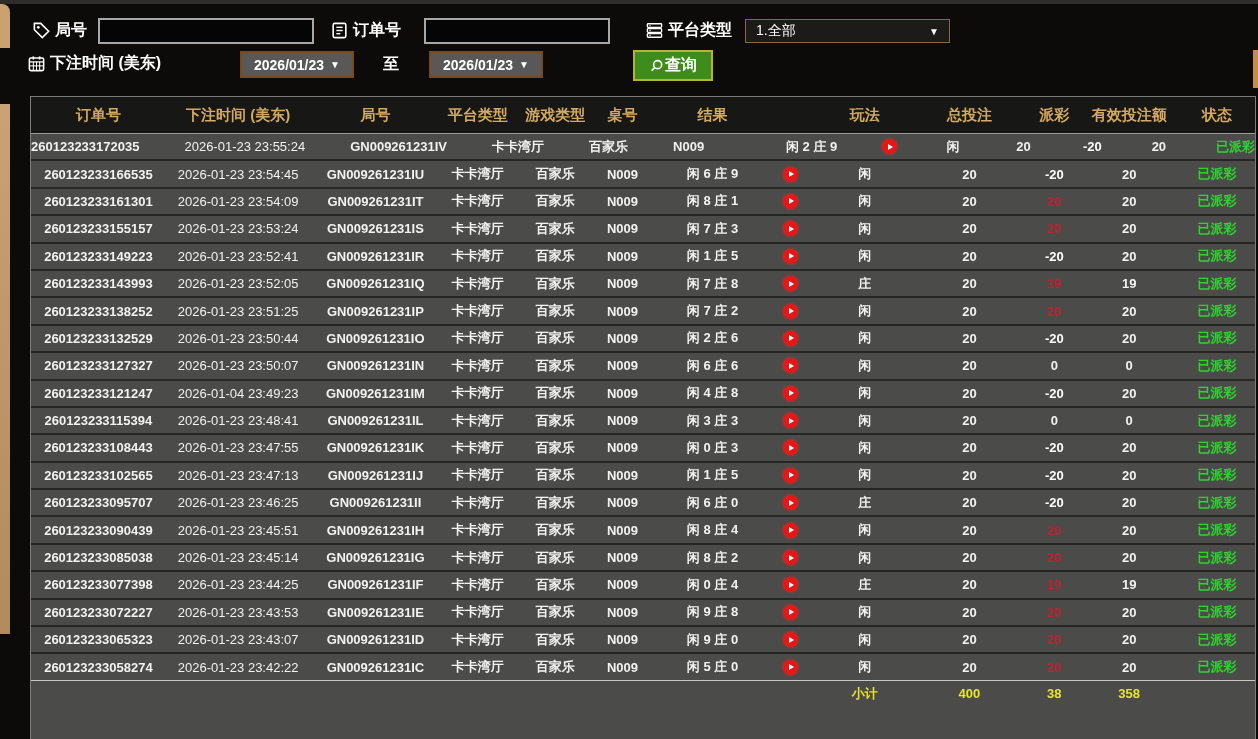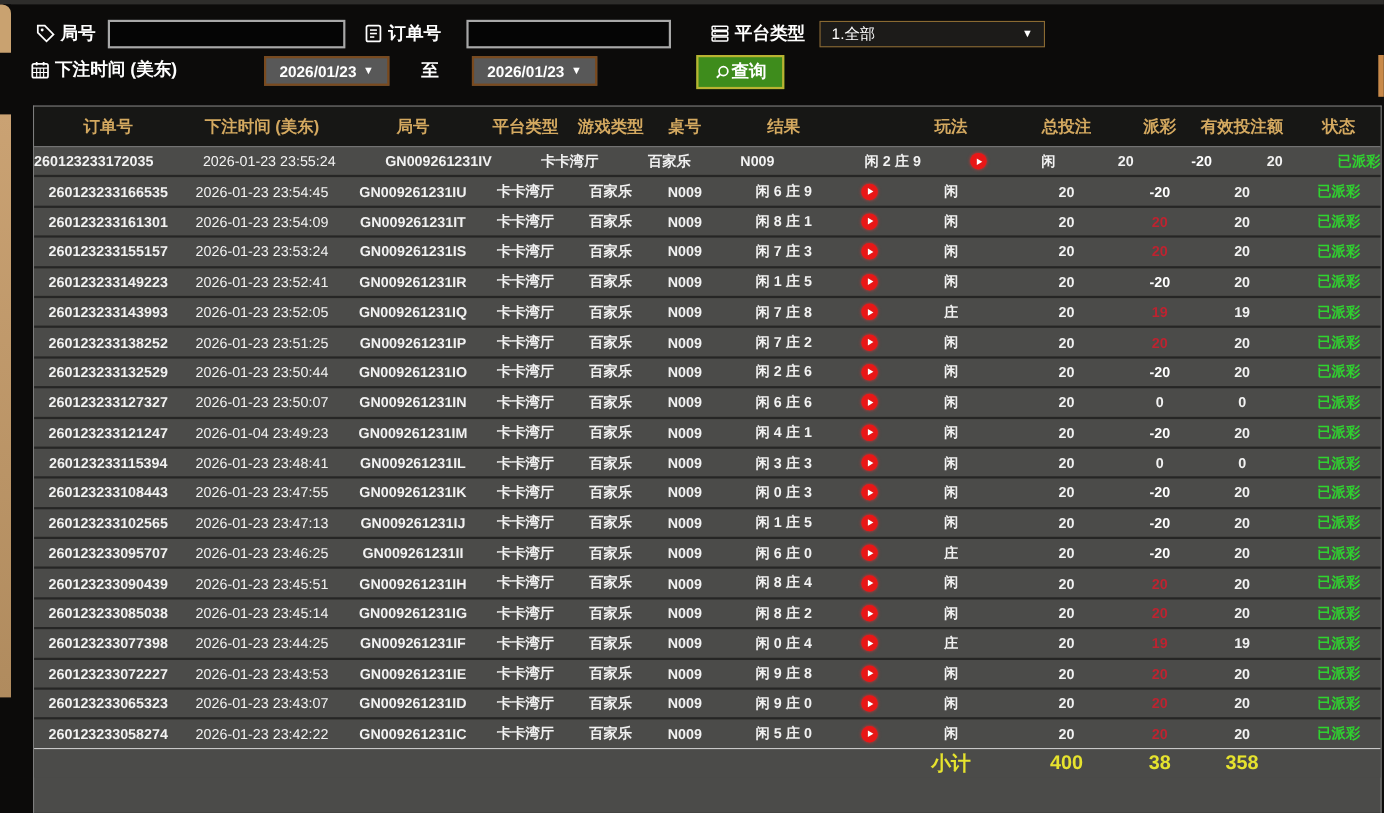--- a/index.html
+++ b/index.html
@@ -49,21 +49,21 @@
   .play{width:15px;height:15px;border-radius:50%;background:#e81717;margin-left:8px;
         display:inline-flex;align-items:center;justify-content:center;cursor:pointer;
         box-shadow:0 0 3px rgba(255,40,40,.8);}
   .play::after{content:"";display:block;width:0;height:0;margin-left:2px;
         border-left:5px solid #fff;border-top:3.5px solid transparent;border-bottom:3.5px solid transparent;}
   .pay-green{color:#ffffff;}
   .pay-red{color:#bd2330;}
   .pay-white{color:#f2f2f2;}
   .status{color:#2fd32f;}
   .sumrow{display:flex;height:26px;align-items:center;background:#4b4b49;
-          border-top:1px solid #c8c8c8;font-size:18px;font-weight:700;color:#e6e32e;}
+          border-top:1px solid #c8c8c8;font-size:13px;font-weight:700;color:#e6e32e;}
   svg{display:block;}
 </style>
 </head>
 <body>
 
 <div class="abs top-strip"></div>
 <div class="abs art-strip">
   <div class="art-seg seg1"></div>
     <div class="art-seg seg2"></div>
 </div>
@@ -315,21 +315,21 @@
         <div class="cell c11 status">已派彩</div>
       </div>
       <div class="trow">
         <div class="cell c0">260123233121247</div>
         <div class="cell c1">2026-01-04 23:49:23</div>
         <div class="cell c2">GN009261231IM</div>
         <div class="cell c3">卡卡湾厅</div>
         <div class="cell c4">百家乐</div>
         <div class="cell c5">N009</div>
         <div class="cell c6 result">
-          <span class="rtext">闲 4 庄 1</span>
+          <span class="rtext">闲 4 庄 8</span>
           <span class="play"></span>
         </div>
         <div class="cell c7">闲</div>
         <div class="cell c8">20</div>
         <div class="cell c9 pay-green">-20</div>
         <div class="cell c10">20</div>
         <div class="cell c11 status">已派彩</div>
       </div>
       <div class="trow">
         <div class="cell c0">260123233115394</div>

